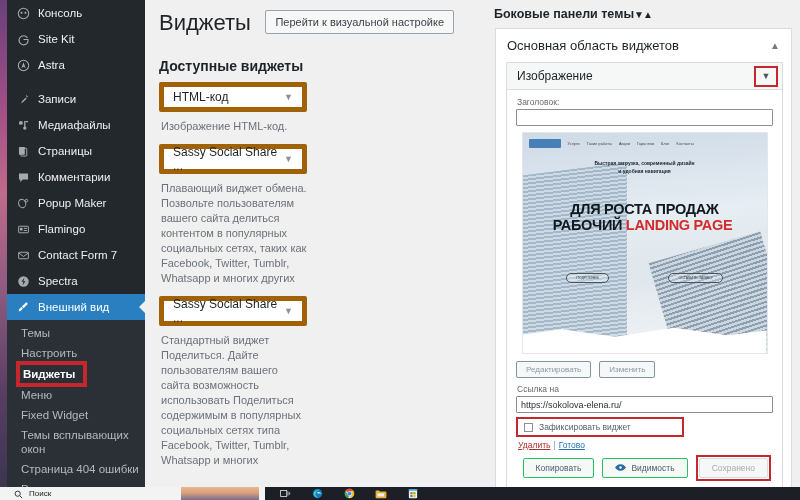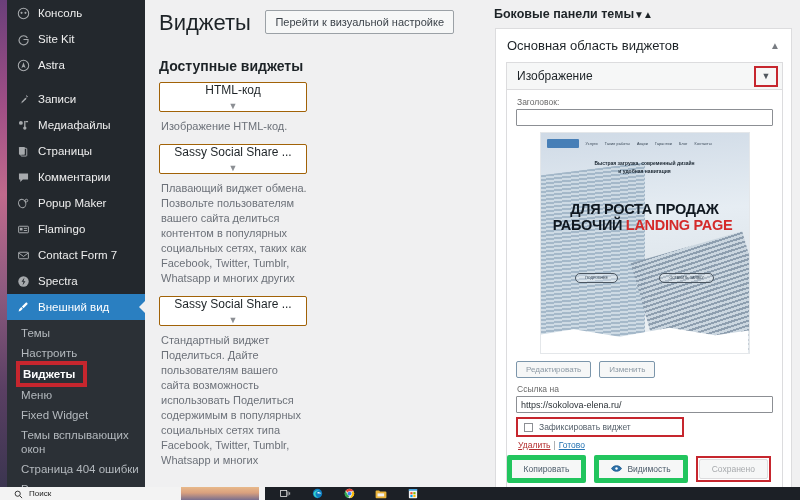--- a/index.html
+++ b/index.html
@@ -75,22 +75,22 @@
     margin: 22px 0 8px 0; font-size: 14px; font-weight: bold; color:#1d2327;
   }
   .mid p.intro {
     margin: 0 0 12px 0; font-size: 11.5px; line-height: 16px; color:#50575e;
   }
   .widget-grid { display:flex; flex-wrap: wrap; gap: 0 16px; }
   .wcol { width: 148px; }
   .widget-box {
     display:flex; align-items:center; justify-content: space-between;
     height: 30px; padding: 0 9px;
-    background:#fff; border:1px solid #a16207; border-radius:2px;
-    font-size: 12px; color:#1d2327; margin-bottom: 7px; flex-direction: column;
+    background:#fff; border:5px solid #a16207; border-radius:2px;
+    font-size: 12px; color:#1d2327; margin-bottom: 7px;
   }
   .widget-box .caret { color:#8c8f94; font-size: 9px; }
   .widget-desc {
     font-size: 11px; line-height: 15px; color: #6c7179; margin: 0 0 10px 2px;
   }
 
   
   .right {
     position:absolute; left: 483px; top: 0; width: 317px; height: 487px;
     background: #f0f0f1; padding: 4px 6px 0 8px; overflow:hidden;
@@ -125,21 +125,21 @@
   .fld-label { font-size: 8.5px; color:#6a6a6a; margin: 0 0 2px 1px; }
   .fld-input {
     width: 100%; height: 17px; border:1px solid #8c8f94; background:#fff;
     border-radius:1px; font-size:9px; padding: 0 4px; color:#2c3338;
     display:flex; align-items:center;
   }
 
   
   .preview-wrap { padding: 6px 0 4px 0; display:flex; justify-content:center; }
   .preview {
-    width: 210px; height: 222px; position: relative; overflow:hidden;
+    width: 246px; height: 222px; position: relative; overflow:hidden;
     background: linear-gradient(175deg,#cfdae6 0%, #e6edf3 38%, #dfe6ec 62%, #f2f5f7 100%);
     border:1px solid #e4e7ea;
   }
   .pv-nav { position:absolute; top:5px; left:6px; right:6px; height:11px; display:flex; align-items:center; gap:7px; }
   .pv-logo { width:32px; height:9px; background:#2f6fae; opacity:.85; border-radius:1px;}
   .pv-nav span { font-size:3.6px; color:#2b3a49; letter-spacing:.2px; }
   .pv-bldg {
     position:absolute; left:-4px; top:36px; width:108px; height:190px;
     background: repeating-linear-gradient(180deg,#9fb4c6 0 2px,#ccd9e3 2px 4px);
     transform: skewY(-7deg); opacity:.92;
@@ -167,21 +167,21 @@
     display:flex; align-items:center; gap:6px;
     border: 2px solid #c6262e; padding: 3px 6px; margin: 4px 0 3px 0; width: 168px;
   }
   .chk-box { width:9px;height:9px;border:1px solid #8c8f94;background:#fff;}
   .chk-row span { font-size:8.5px; color:#55606a; }
   .links { font-size:8.5px; margin: 1px 0 0 2px; }
   .links a { color:#b32d2e; text-decoration: underline; }
   .links a.done { color:#2271b1; }
   .links i { font-style:normal; color:#8c8f94; padding: 0 3px; }
   .bottom-btns { display:flex; justify-content:flex-end; align-items:center; gap:8px; padding: 5px 2px 0 0; }
-  .bbtn { border:5px solid #22c55e; background:#f6f7f7; color:#4d5d6b; font-size:8.5px; padding:4px 12px; border-radius:2px; display:flex; align-items:center; gap:5px;}
+  .bbtn { border:1px solid #22c55e; background:#f6f7f7; color:#4d5d6b; font-size:8.5px; padding:4px 12px; border-radius:2px; display:flex; align-items:center; gap:5px;}
   .save-hl { border:2px solid #c6262e; padding:1px; }
   .bbtn.saved { border:1px solid #dcdcde; background:#f6f7f7; color:#a7aaad; }
 
   
   .taskbar {
     position:absolute; left:0; bottom:0; width:800px; height:13px;
     background:#1c2026; display:flex; align-items:center;
   }
   .tb-search {
     width: 265px; height: 13px; background:#f3f3f3; display:flex; align-items:center; gap:6px;

